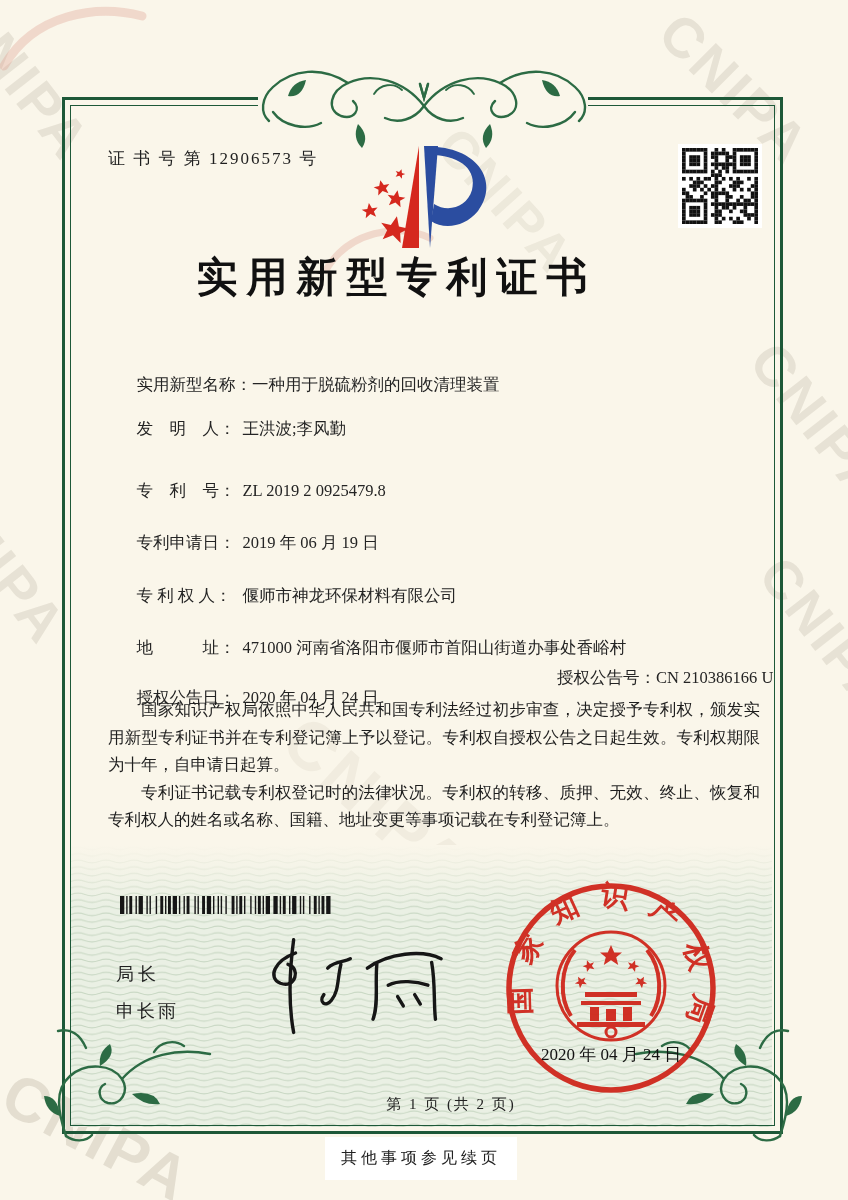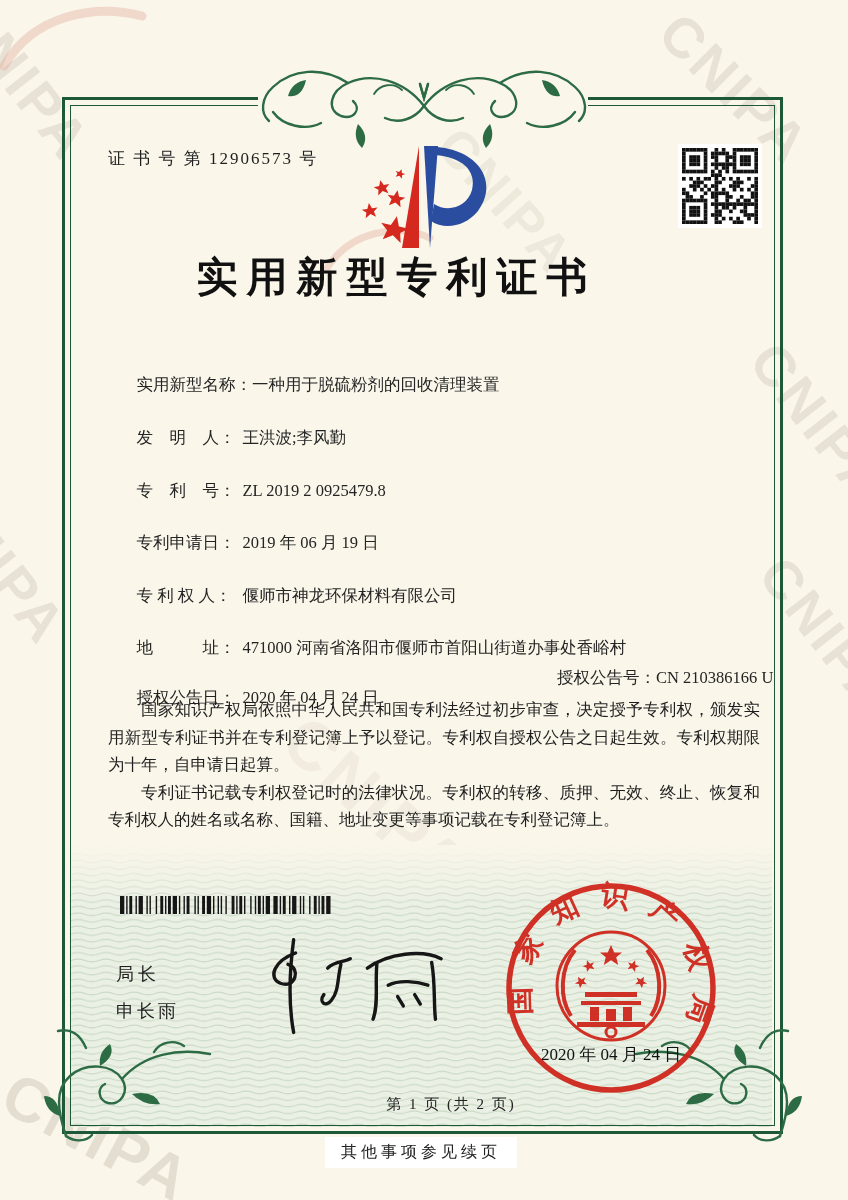--- a/index.html
+++ b/index.html
@@ -43,21 +43,21 @@
   .paras p{margin:0;text-indent:2em;}
   .barcode{position:absolute;left:120px;top:896px;z-index:5;}
   .director-title{left:116px;top:962px;font-size:18px;letter-spacing:4px;}
   .director-name{left:116px;top:999px;font-size:18px;letter-spacing:3px;}
   .sig{position:absolute;left:242px;top:936px;z-index:5;}
   .seal{position:absolute;left:501px;top:878px;z-index:5;opacity:.93;}
   .seal-date{left:521px;top:1043px;width:180px;text-align:center;
     font-size:17px;color:#111;z-index:6;white-space:pre;}
   .page-num{left:62px;top:1095px;width:778px;text-align:center;font-size:15px;
     letter-spacing:2px;color:#222;}
-  .cont-note{left:325px;top:1137px;background:#ffffff;padding:5px 16px;
+  .cont-note{left:325px;top:1137px;background:#ffffff;padding:11px 16px;
     font-size:16px;letter-spacing:4px;color:#222;}
   .wavy{position:absolute;left:71px;top:845px;z-index:2;}
   .pink{position:absolute;z-index:1;opacity:.35;}
 </style>
 </head>
 <body>
 
 <div class="page">
 
   <div class="wm" style="left:-10px;top:-14px;font-size:56px;transform:rotate(52deg);">CNIPA</div>
@@ -391,21 +391,21 @@
     <use href="#st" transform="translate(60,58) rotate(10) scale(9)" fill="#d5281e"></use>
     <use href="#st" transform="translate(34,70) rotate(-8) scale(8)" fill="#d5281e"></use>
     <use href="#st" transform="translate(58,89) rotate(12) scale(14)" fill="#d5281e"></use>
   </svg>
 
   <div class="content title">实用新型专利证书</div>
 
   <div class="field-row" style="top:354px;">
     <span class="lbl">实用新型名称：</span><span>一种用于脱硫粉剂的回收清理装置</span>
   </div>
-  <div class="field-row" style="top:407px;">
+  <div class="field-row" style="top:398px;">
     <span class="lbl">发　明　人：</span><span>王洪波;李风勤</span>
   </div>
   <div class="field-row" style="top:460px;">
     <span class="lbl">专　利　号：</span><span>ZL 2019 2 0925479.8</span>
   </div>
   <div class="field-row" style="top:512px;">
     <span class="lbl">专利申请日：</span><span>2019 年 06 月 19 日</span>
   </div>
   <div class="field-row" style="top:565px;">
     <span class="lbl">专 利 权 人：</span><span>偃师市神龙环保材料有限公司</span>

